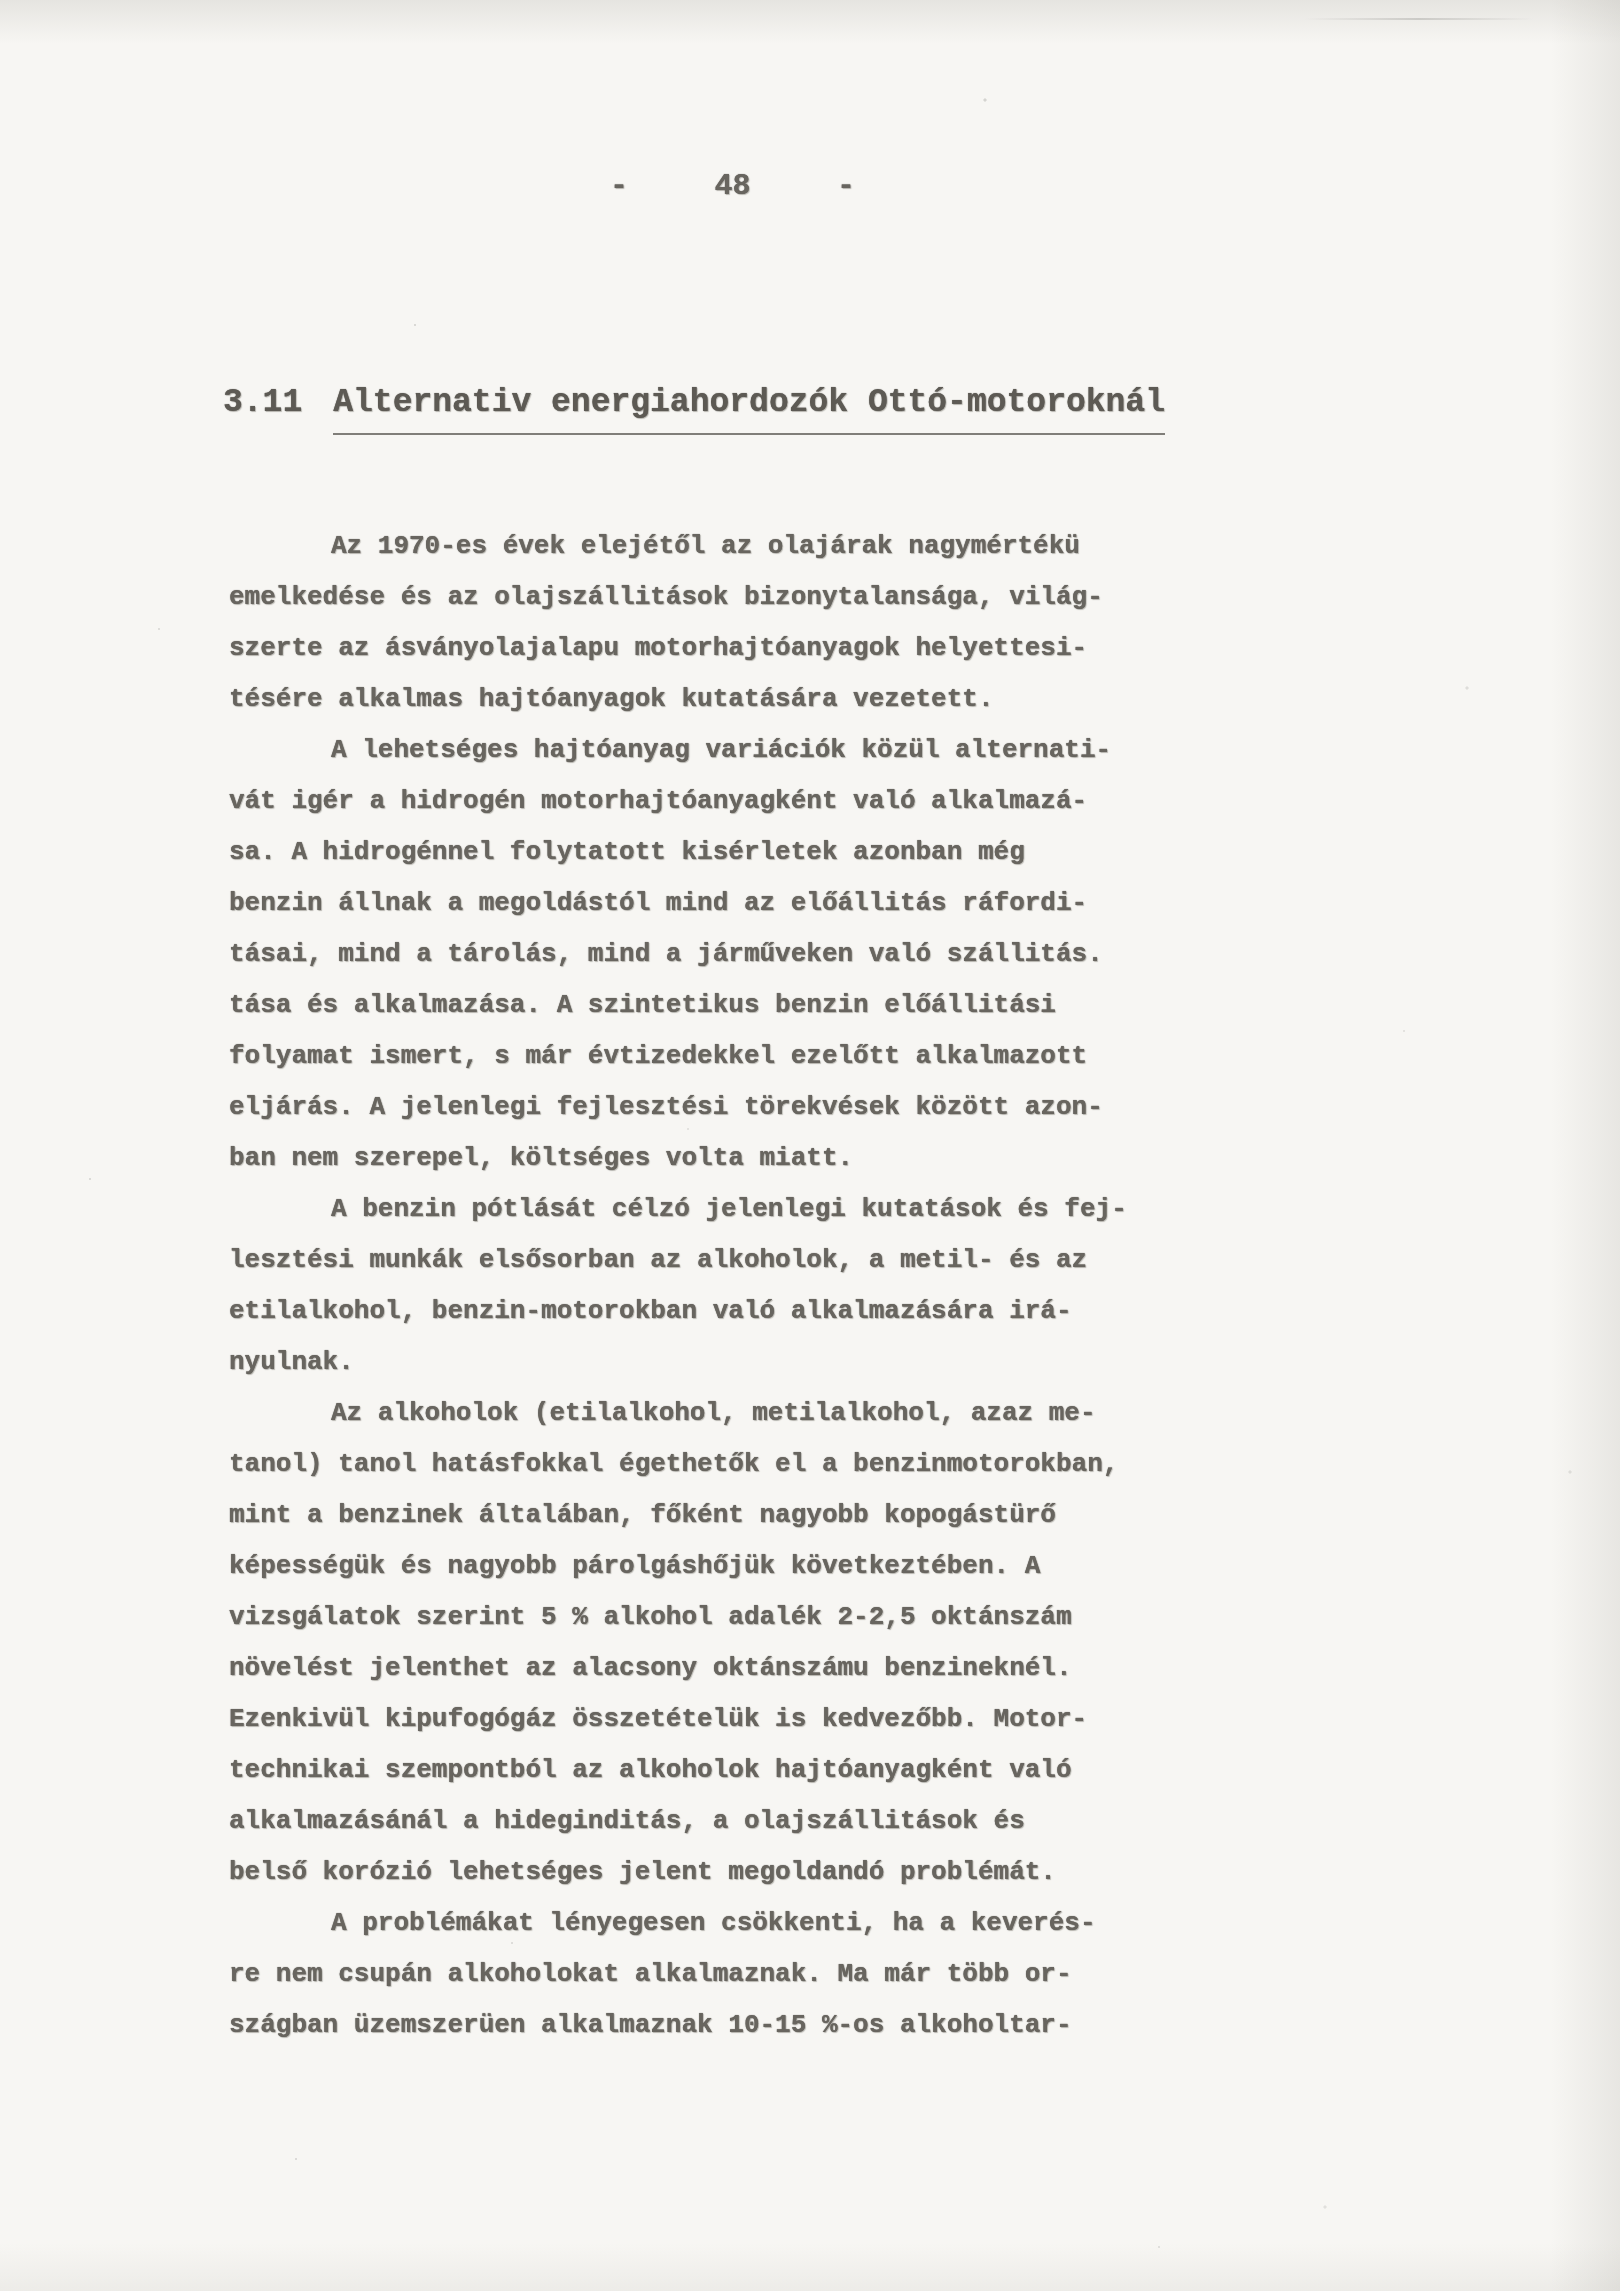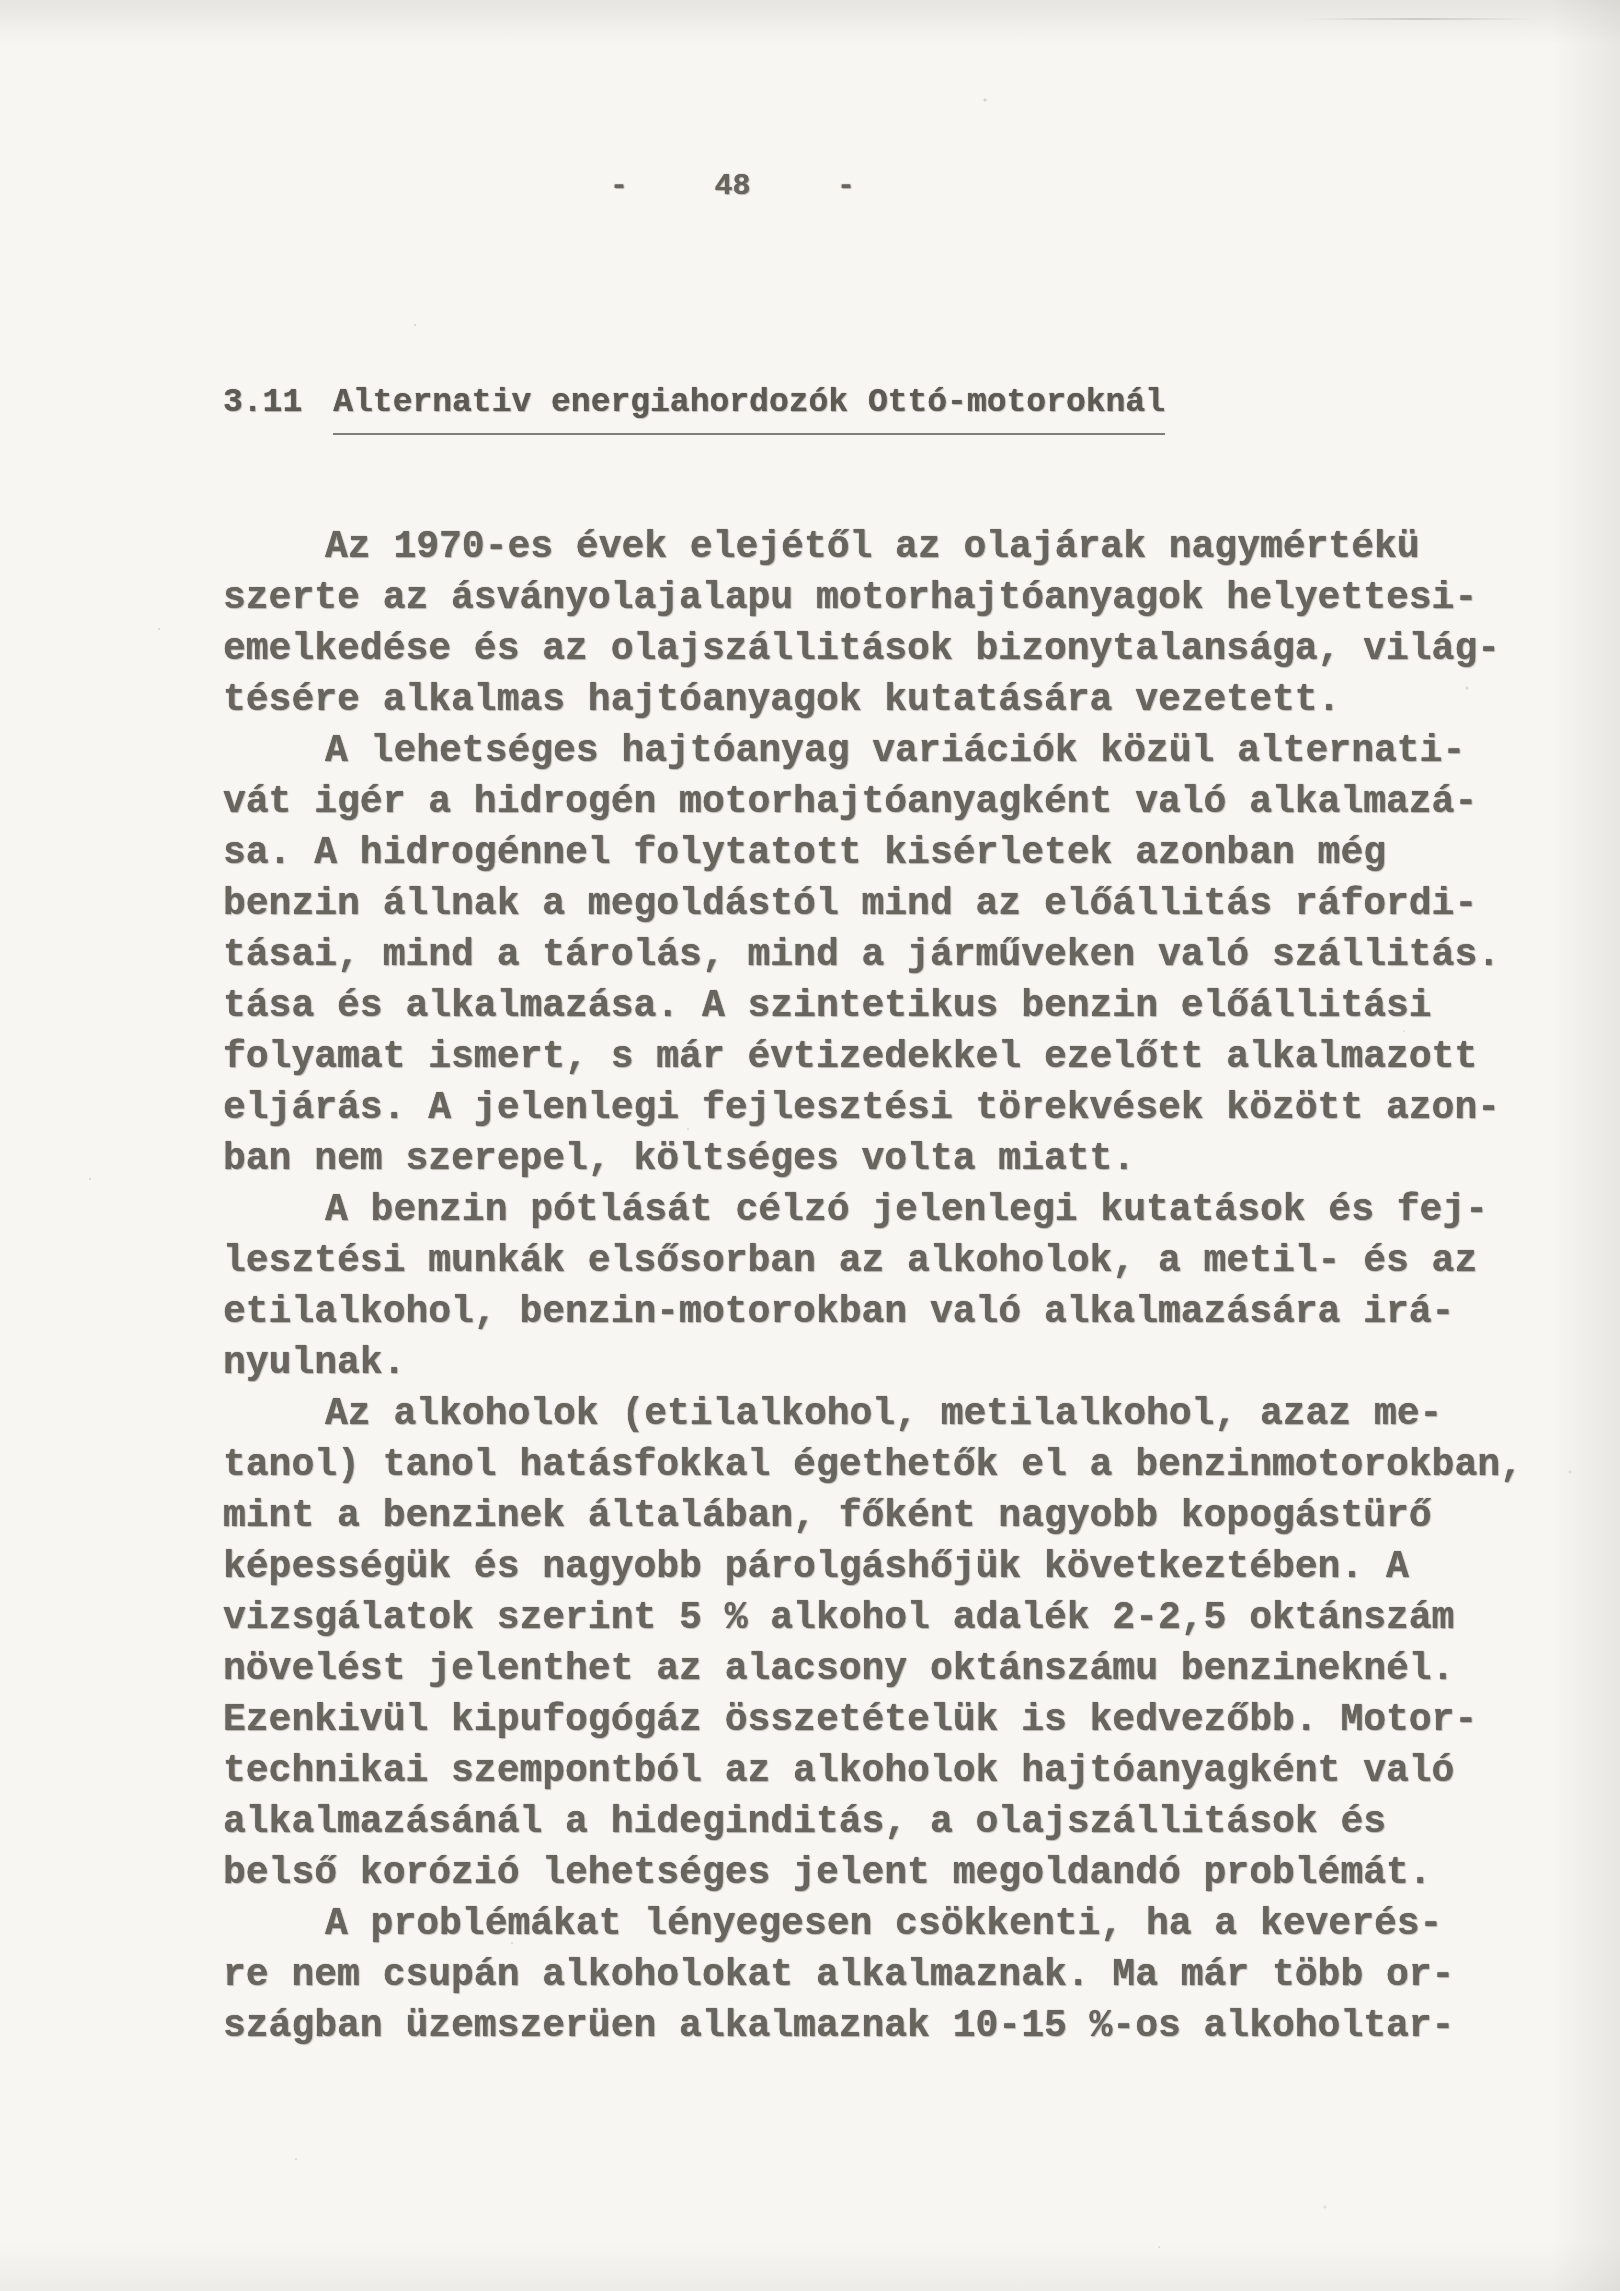--- a/index.html
+++ b/index.html
@@ -54,22 +54,22 @@
     color: #5d5a54;
     white-space: nowrap;
   }
   .heading .h-num { margin-right: 31px; }
   .heading .h-title {
     border-bottom: 2.9px solid rgba(95,92,86,.78);
     padding-bottom: 12px;
   }
   .body-text {
     position: absolute;
-    top: 521px; left: 223px; width: 1176px;
-    font-size: 38px;
+    top: 521px; left: 229px; width: 1176px;
+    font-size: 26px;
     line-height: 51px;
   }
   .line { white-space: nowrap; }
   .line.first { padding-left: 102px; }
 </style>
 </head>
 <body>
 
 <div class="page">
   <div class="scan-line"></div>
@@ -81,22 +81,22 @@
   </div>
 
   <div class="heading ink">
     <span class="h-num">3.11</span><span class="h-title">Alternativ energiahordozók Ottó-motoroknál</span>
   </div>
 
   <div class="body-text ink">
 
     <div>
       <div class="line first">Az 1970-es évek elejétől az olajárak nagymértékü</div>
+      <div class="line">emelkedése és az olajszállitások bizonytalansága, világ-</div>
       <div class="line">szerte az ásványolajalapu motorhajtóanyagok helyettesi-</div>
-      <div class="line">emelkedése és az olajszállitások bizonytalansága, világ-</div>
       <div class="line">tésére alkalmas hajtóanyagok kutatására vezetett.</div>
     </div>
 
     <div>
       <div class="line first">A lehetséges hajtóanyag variációk közül alternati-</div>
       <div class="line">vát igér a hidrogén motorhajtóanyagként való alkalmazá-</div>
       <div class="line">sa. A hidrogénnel folytatott kisérletek azonban még</div>
       <div class="line">benzin állnak a megoldástól mind az előállitás ráfordi-</div>
       <div class="line">tásai, mind a tárolás, mind a járműveken való szállitás.</div>
     </div>

